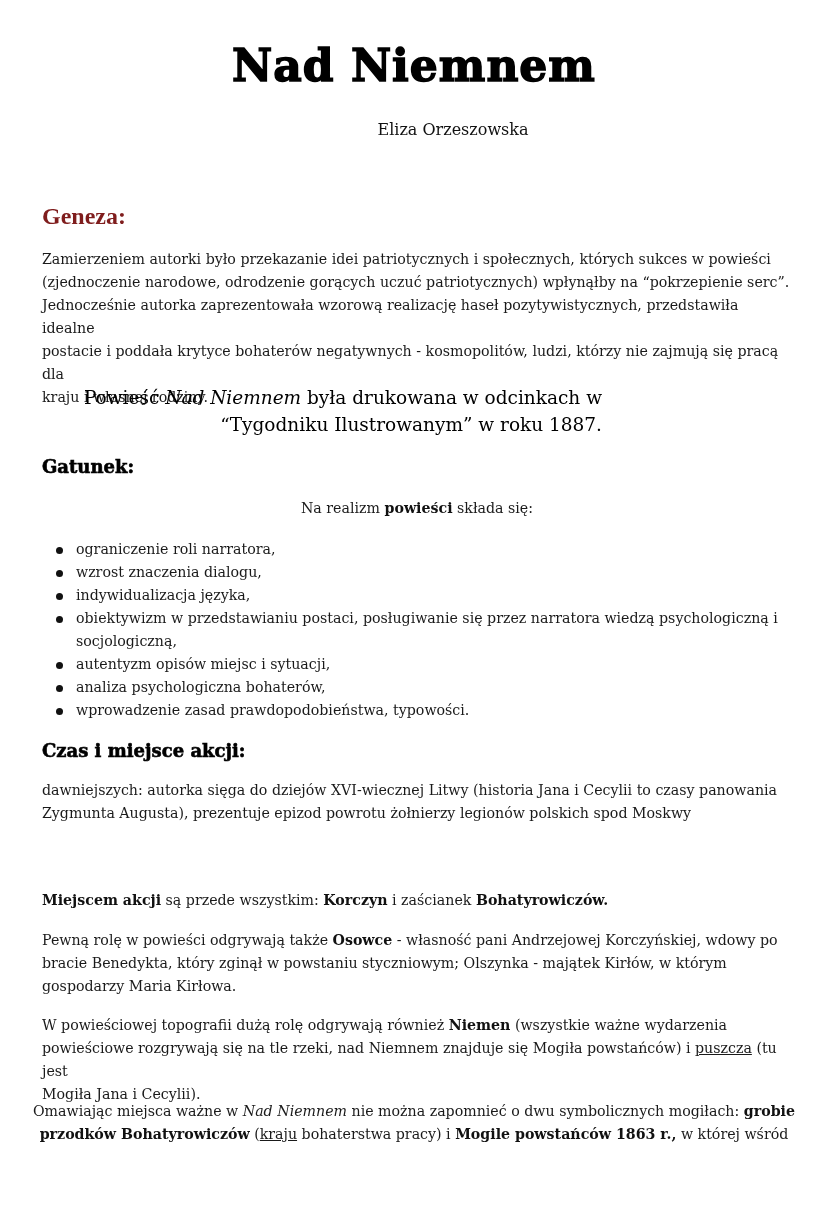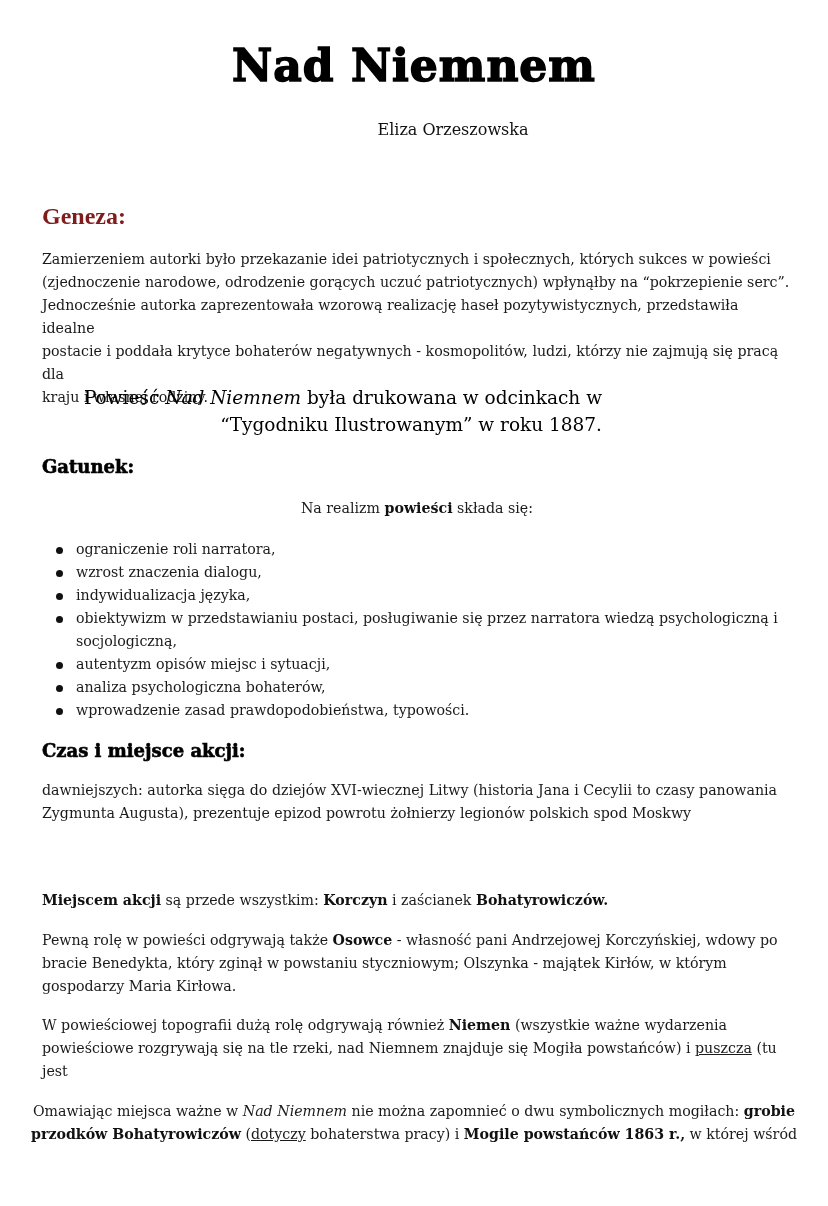--- a/index.html
+++ b/index.html
@@ -137,20 +137,21 @@
 
   <div class="para" style="top:929px;">
     <div><span>Pewną rolę w powieści odgrywają także </span><b>Osowce</b><span> - własność pani Andrzejowej Korczyńskiej, wdowy po</span></div>
     <div>bracie Benedykta, który zginął w powstaniu styczniowym; Olszynka - majątek Kirłów, w którym</div>
     <div>gospodarzy Maria Kirłowa.</div>
   </div>
 
   <div class="para" style="top:1014px;">
     <div><span>W powieściowej topografii dużą rolę odgrywają również </span><b>Niemen</b><span> (wszystkie ważne wydarzenia</span></div>
     <div><span>powieściowe rozgrywają się na tle rzeki, nad Niemnem znajduje się Mogiła powstańców) i </span><span class="ul">puszcza</span><span> (tu jest</span></div>
+    <div>Mogiła Jana i Cecylii).</div>
   </div>
 
   <div class="centered">
     <div><span>Omawiając miejsca ważne w </span><i>Nad Niemnem</i><span> nie można zapomnieć o dwu symbolicznych mogiłach: </span><b>grobie</b></div>
-    <div><b>przodków Bohatyrowiczów</b><span> (</span><span class="ul">dotyczy</span><span> bohaterstwa pracy) i </span><b>Mogile powstańców 1863 r.,</b><span> w której wśród</span></div>
+    <div><b>przodków Bohatyrowiczów</b><span> (</span><span class="ul">kraju</span><span> bohaterstwa pracy) i </span><b>Mogile powstańców 1863 r.,</b><span> w której wśród</span></div>
   </div>
 
 </div>
 
 </body></html>

